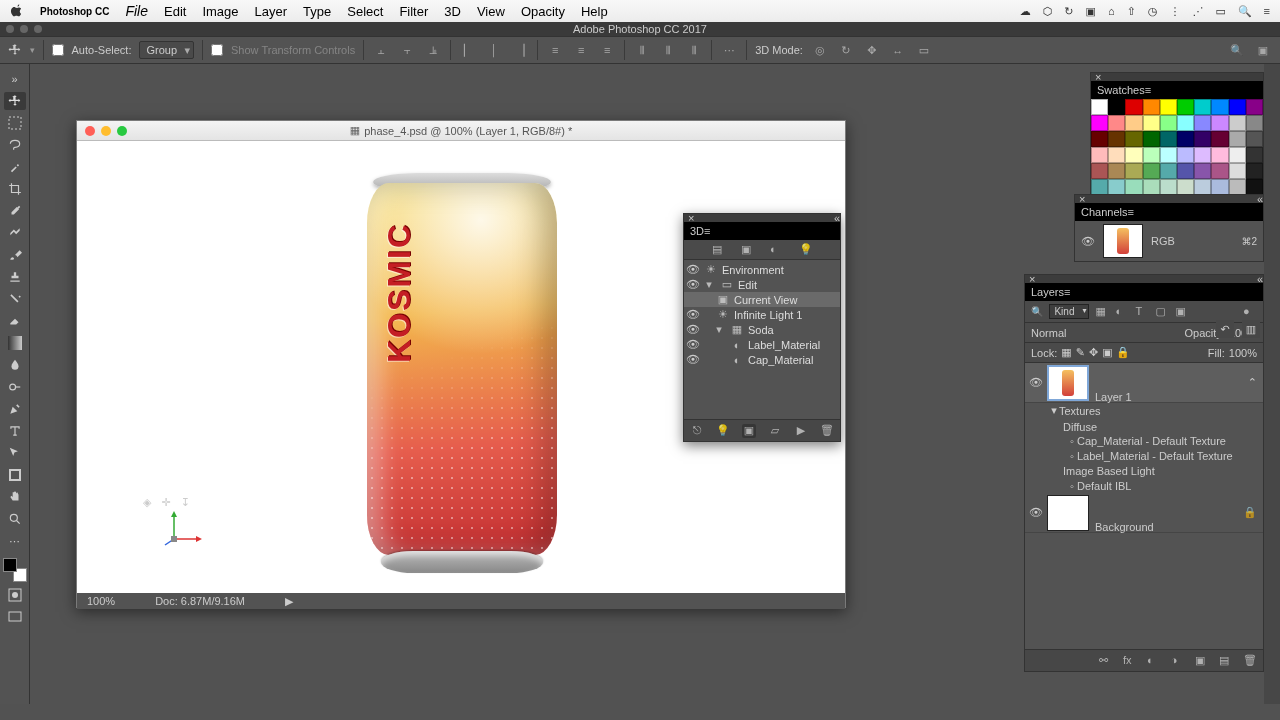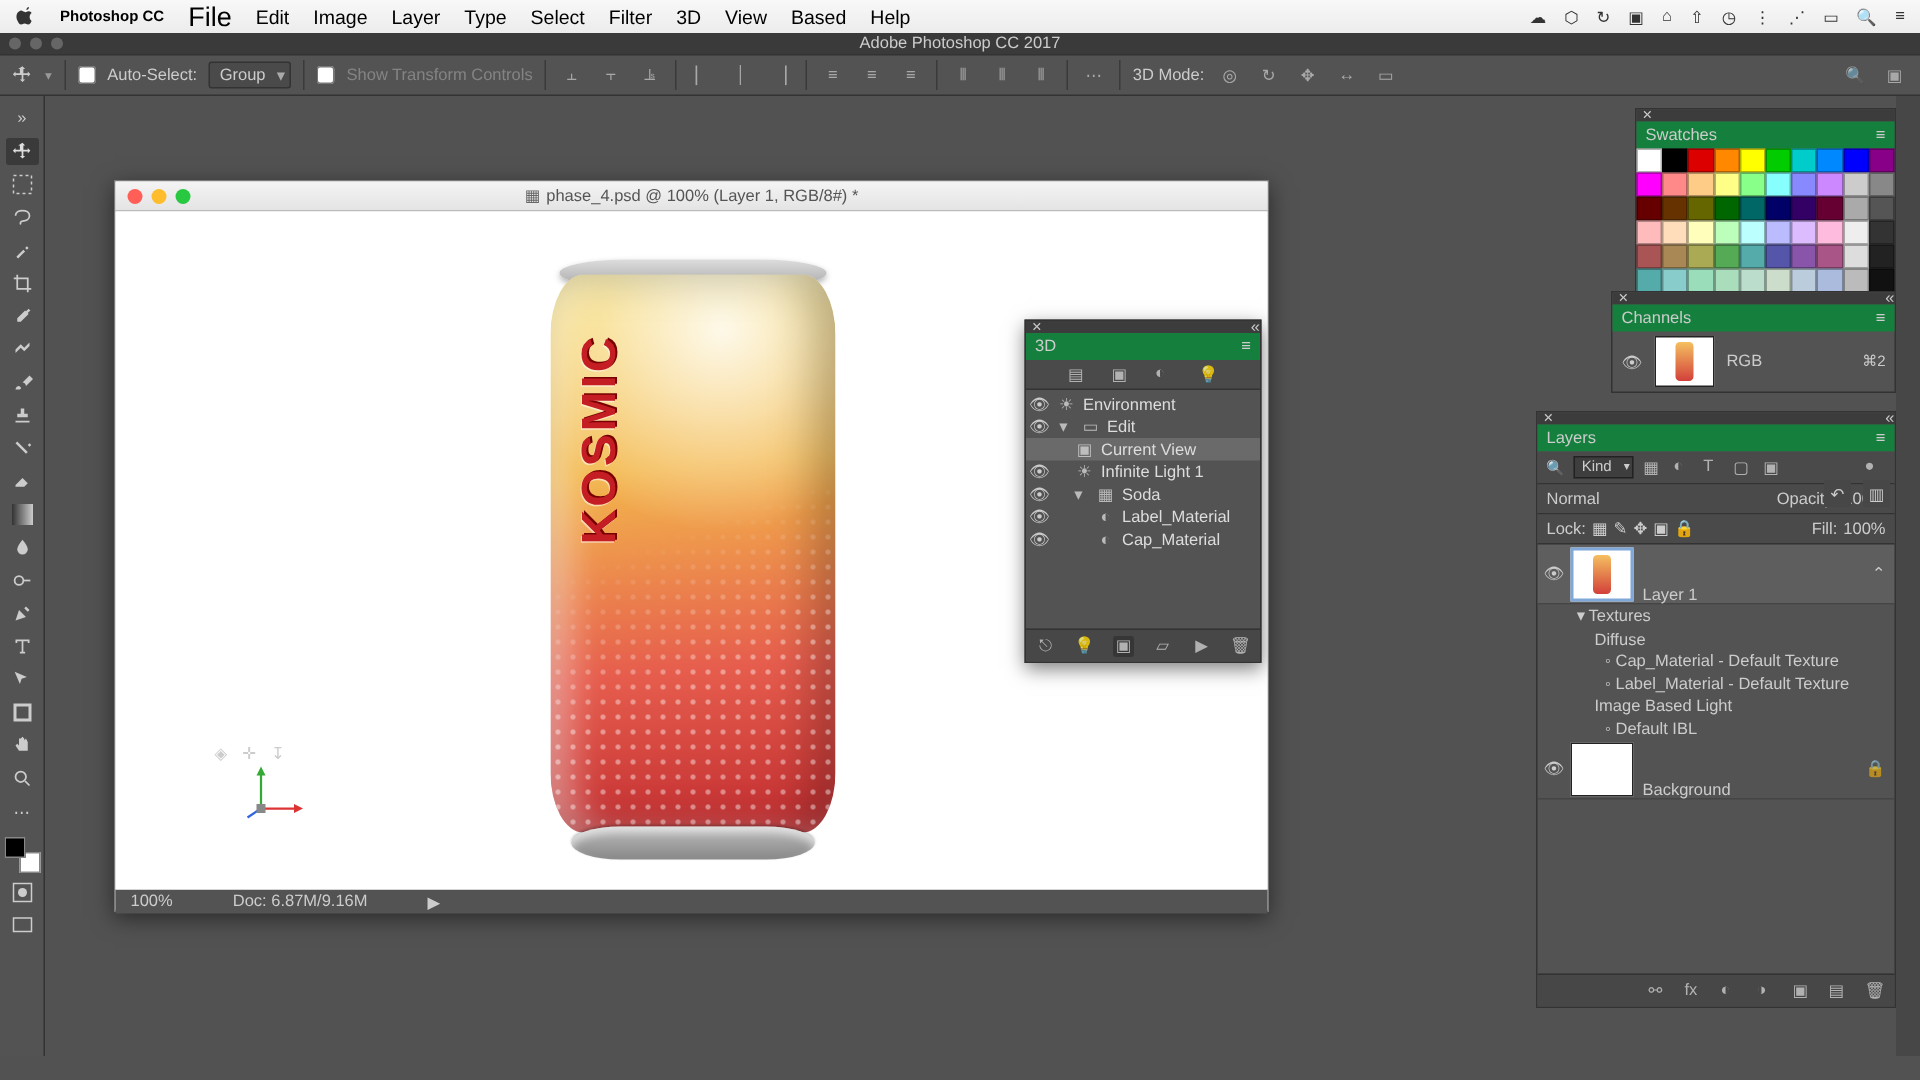--- a/index.html
+++ b/index.html
@@ -55,21 +55,21 @@
 .can .rim { position:absolute; bottom:0; left:14px; right:14px; height:22px; border-radius:40%/100%; background:linear-gradient(#bbb,#888); box-shadow:0 -1px 2px rgba(0,0,0,.3), inset 0 4px 6px rgba(255,255,255,.6);}
 .can .label { position:absolute; left:14px; top:40px; color:#c41e24; font-family:Impact,"Arial Black",sans-serif; font-size:32px; font-weight:900; letter-spacing:2px; writing-mode:vertical-rl; text-orientation:mixed; transform:rotate(180deg); text-shadow:1px 1px 0 #700, -1px -1px 0 #fff8; }
 .can .dots { position:absolute; inset:0; background-image:radial-gradient(rgba(255,255,255,.6) 1.5px, transparent 1.5px); background-size:10px 10px; mask:linear-gradient(160deg, transparent 45%, #000 70%); -webkit-mask:linear-gradient(160deg, transparent 45%, #000 70%); opacity:.7;}
 
 
 .axis { position:absolute; left:82px; bottom:44px; width:50px; height:50px; }
 
 
 .panel3d { position:absolute; right:4px; top:72px; width:158px; background:#535353; border:1px solid #333; box-shadow:0 4px 12px rgba(0,0,0,.5); }
 .panel-x { height:8px; background:#3c3c3c; display:flex; align-items:center; padding-left:4px; color:#999; font-size:8px;}
-.panel-title { height:18px; background:#15803d; display:flex; align-items:center; justify-content:space-between; padding:0 6px; font-size:11px; }
+.panel-title { height:18px; background:#000000; display:flex; align-items:center; padding:0 6px; font-size:11px; }
 .panel-toolbar { height:20px; background:#4a4a4a; display:flex; align-items:center; justify-content:center; gap:16px; border-bottom:1px solid #333;}
 .panel-toolbar span{ width:13px; height:13px; opacity:.8;}
 .tree { padding:2px 0; }
 .tree-row { display:flex; align-items:center; height:15px; padding-right:4px; }
 .tree-row.sel { background:#6a6a6a; }
 .tree-row .eye { width:18px; display:flex; justify-content:center; }
 .tree-row .sp { flex-shrink:0; }
 .tree-row .ic { width:14px; display:flex; justify-content:center; margin-right:4px; opacity:.85;}
 .tree-row .lbl { font-size:11px; color:#ddd; white-space:nowrap;}
 .panel-foot { height:22px; background:#474747; border-top:1px solid #333; display:flex; align-items:center; gap:12px; padding:0 6px; }
@@ -121,30 +121,30 @@
 </head>
 <body>
 
 <div class="menubar">
   <span>
       <svg width="14" height="14" viewBox="0 0 24 24">
         <path fill="#333" d="M16 1c0 2-1.5 3.5-3 3.5C13 2 14.5 1 16 1zm3 16c-1 2-2 4-4 4s-2-1-4-1-2 1-4 1-3-2-4-4c-2-3-2-9 2-11 1-1 3-1 4 0 1 0 2 1 3 1s2-1 3-1c1 0 3 0 4 2-3 2-3 7 0 9z"></path>
       </svg>
     </span>
   <span class="app" style="color:#000;font-size:10px;">Photoshop CC</span>
-  <span style="color:#000;font-size:18px;">File</span>
+  <span style="color:#000;font-size:14px;font-style:italic;">File</span>
   <span style="color:#000;font-size:13px;">Edit</span>
   <span style="color:#000;font-size:13px;">Image</span>
   <span style="color:#000;font-size:13px;">Layer</span>
   <span style="color:#000;font-size:13px;">Type</span>
   <span style="color:#000;font-size:13px;">Select</span>
   <span style="color:#000;font-size:13px;">Filter</span>
   <span style="color:#000;font-size:13px;">3D</span>
   <span style="color:#000;font-size:13px;">View</span>
-  <span style="color:#000;font-size:13px;">Based</span>
+  <span style="color:#000;font-size:13px;">Opacity</span>
   <span style="color:#000;font-size:13px;">Help</span>
   <div class="right">
     <span>☁</span>
     <span>⬡</span>
     <span>↻</span>
     <span>▣</span>
     <span>⌂</span>
     <span>⇧</span>
     <span>◷</span>
     <span>⋮</span>

